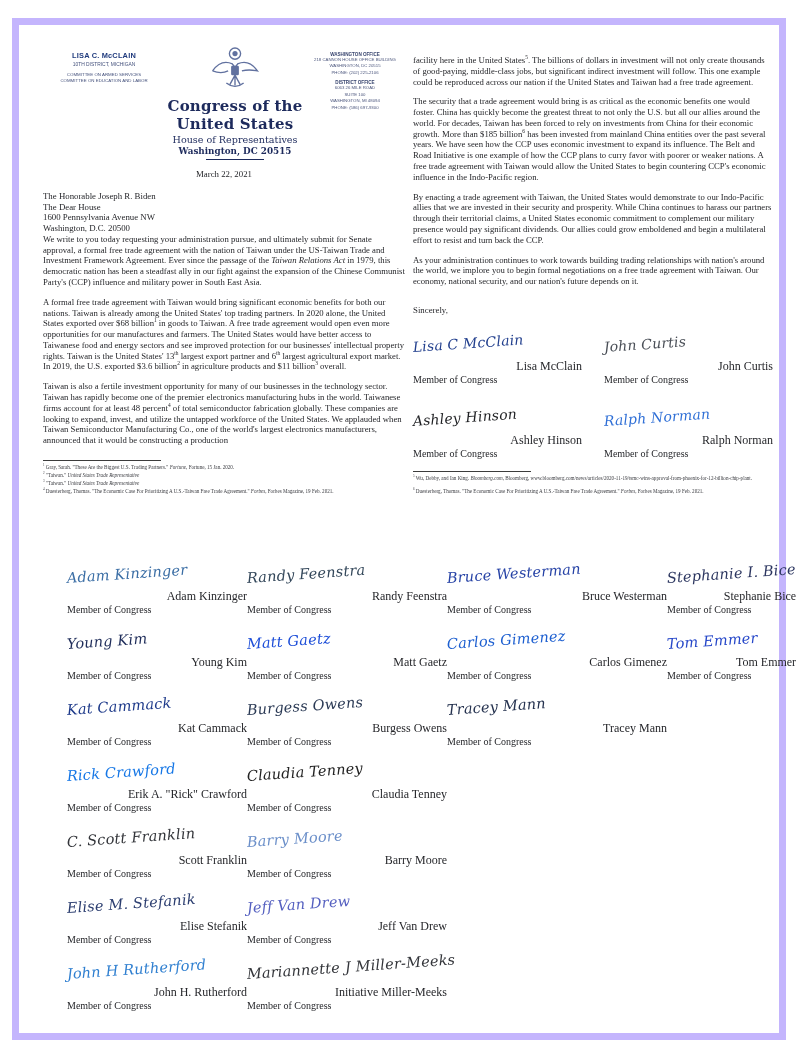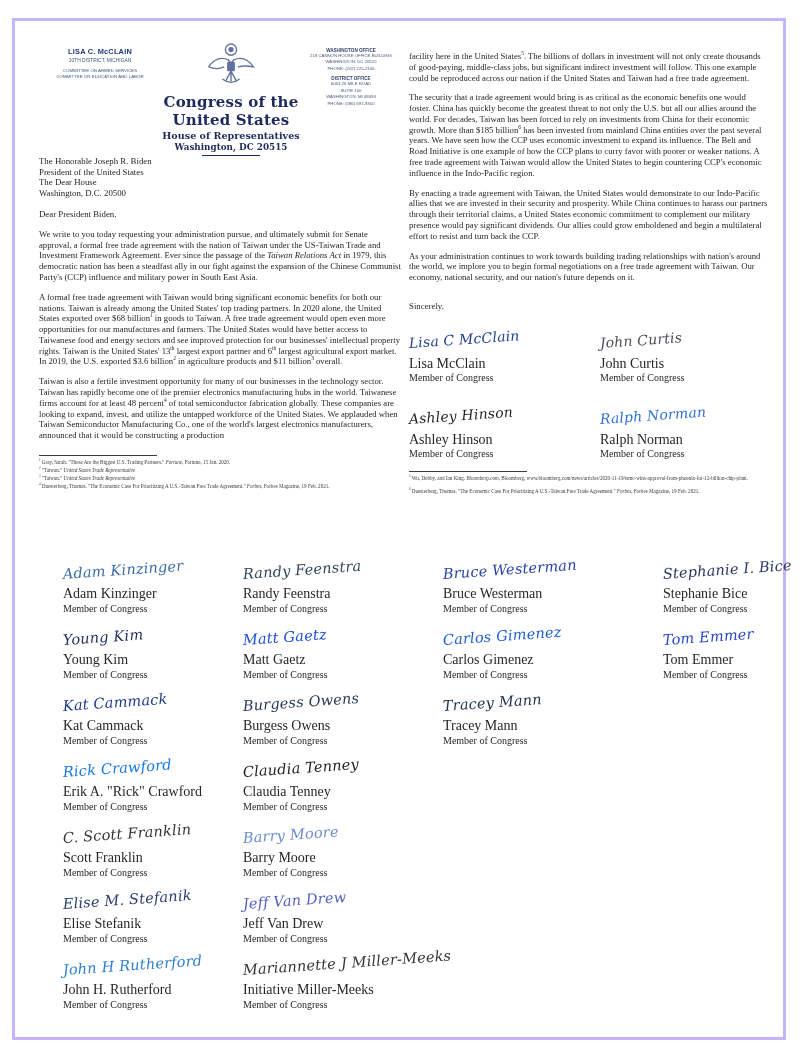--- a/index.html
+++ b/index.html
@@ -3,40 +3,40 @@
 <meta charset="utf-8">
 <style>
   html,body{margin:0;padding:0;}
   body{
     width:800px;height:1052px;background:#ffffff;position:relative;
     font-family:"Liberation Serif", serif;color:#26272b;
     -webkit-font-smoothing:antialiased;
   }
   .sheet{
     position:absolute;left:12px;top:18px;width:774px;height:1022px;
-    background:#ffffff;border:3px solid #c4b5fd;box-sizing:border-box;
+    background:#ffffff;border:7px solid #c4b5fd;box-sizing:border-box;
   }
   
   .page1{position:absolute;left:24px;top:18px;width:362px;}
   .page2{position:absolute;left:394px;top:30px;width:360px;}
 
   
   .letterhead{display:flex;align-items:flex-start;}
   .lh-left{width:122px;padding-top:8px;font-family:"Liberation Sans",sans-serif;text-align:center;}
   .lh-name{font-size:7.4px;font-weight:700;color:#1f3a7d;letter-spacing:.2px;}
   .lh-district{font-size:4.9px;color:#44517c;margin-top:1.5px;}
   .lh-committees{margin-top:5px;}
   .lh-committee{font-size:4.4px;color:#44517c;line-height:1.5;}
   .lh-center{flex:1;text-align:center;}
   .lh-right{width:100px;padding-top:5px;font-family:"Liberation Sans",sans-serif;text-align:center;}
   .lh-office-title{font-size:4.6px;font-weight:700;color:#37446e;margin-top:4px;}
   .lh-office-line{font-size:4.3px;color:#4a557c;line-height:1.5;}
   .seal{display:block;margin:2px auto 0 auto;}
   .lh-congress{font-size:15px;font-weight:700;color:#1d2a5c;font-family:"DejaVu Serif",serif;margin-top:2px;letter-spacing:.2px;}
-  .lh-chamber{font-size:9.6px;font-weight:700;color:#1d2a5c;font-family:"DejaVu Serif",serif;margin-top:1px;}
+  .lh-chamber{font-size:9.6px;font-weight:400;color:#1d2a5c;font-family:"DejaVu Serif",serif;margin-top:1px;}
   .lh-city{font-size:8.8px;font-weight:700;color:#1d2a5c;font-family:"DejaVu Serif",serif;margin-top:1px;}
   .lh-rule{width:58px;border:0;border-top:1.5px solid #1d2a5c;margin:3px auto 0 auto;}
 
   
   .date{text-align:center;font-size:8.8px;margin:9px 0 12px 0;}
   .recipient div{font-size:8.8px;line-height:1.22;}
   .salutation{font-size:8.8px;margin:10px 0;}
   .para{font-size:8.7px;line-height:1.24;margin:0 0 9px 0;text-align:left;}
   sup{font-size:.62em;line-height:0;}
   .closing{font-size:8.8px;margin:18px 0 10px 0;}
@@ -47,21 +47,21 @@
   .fn{font-size:5.1px;color:#3a3b40;line-height:1.4;padding-left:26px;text-indent:-26px;margin-bottom:1px;}
   .page2 .footnotes{margin-top:10px;}
   .page2 .fn{margin-bottom:6px;}
 
   
   .sig{
     font-family:"DejaVu Serif",serif;font-style:italic;
     transform:rotate(-4deg);transform-origin:left 70%;
     white-space:nowrap;letter-spacing:.2px;
   }
-  .signer .s-name{font-size:14px;line-height:1.25;color:#26272b;}
+  .signer .s-name{font-size:12px;line-height:1.25;color:#26272b;text-align:right;}
   .signer .s-title{font-size:10px;line-height:1.25;color:#26272b;}
 
   .p2-signers{display:grid;grid-template-columns:1fr 1fr;column-gap:22px;row-gap:16px;margin-top:14px;}
   .p2-signers .sig{font-size:14px;height:26px;display:flex;align-items:flex-end;padding-bottom:4px;}
   .p2-signers .signer{min-height:58px;}
 
   .sig-grid{position:absolute;left:48px;top:536px;width:716px;display:grid;
     grid-template-columns:180px 200px 220px 1fr;column-gap:0;}
   .sig-col{display:flex;flex-direction:column;}
   .sig-grid .signer{height:66px;}
@@ -109,29 +109,29 @@
         <div class="lh-office-title">DISTRICT OFFICE</div>
         <div id="do-lines">
             <div class="lh-office-line">6063 26 MILE ROAD</div>
             <div class="lh-office-line">SUITE 100</div>
             <div class="lh-office-line">WASHINGTON, MI 48094</div>
             <div class="lh-office-line">PHONE: (586) 697-9300</div>
           </div>
       </div>
     </header>
 
+    <div class="date">March 22, 2021</div>
 
     <div class="recipient" id="recipient">
         <div class="r-line">The Honorable Joseph R. Biden</div>
-        <div class="r-line">President of the United States</div>
         <div class="r-line">The Dear House</div>
+        <div class="r-line">1600 Pennsylvania Avenue NW</div>
         <div class="r-line">Washington, D.C. 20500</div>
       </div>
 
-    <div class="salutation">Dear President Biden,</div>
 
     <div id="page1-paras">
         <p class="para">We write to you today requesting your administration pursue, and ultimately submit for Senate approval, a formal free trade agreement with the nation of Taiwan under the US-Taiwan Trade and Investment Framework Agreement. Ever since the passage of the <i>Taiwan Relations Act</i> in 1979, this democratic nation has been a steadfast ally in our fight against the expansion of the Chinese Communist Party's (CCP) influence and military power in South East Asia.</p>
         <p class="para">A formal free trade agreement with Taiwan would bring significant economic benefits for both our nations. Taiwan is already among the United States' top trading partners. In 2020 alone, the United States exported over $68 billion<sup>1</sup> in goods to Taiwan. A free trade agreement would open even more opportunities for our manufactures and farmers. The United States would have better access to Taiwanese food and energy sectors and see improved protection for our businesses' intellectual property rights. Taiwan is the United States' 13<sup>th</sup> largest export partner and 6<sup>th</sup> largest agricultural export market. In 2019, the U.S. exported $3.6 billion<sup>2</sup> in agriculture products and $11 billion<sup>3</sup> overall.</p>
         <p class="para">Taiwan is also a fertile investment opportunity for many of our businesses in the technology sector. Taiwan has rapidly become one of the premier electronics manufacturing hubs in the world. Taiwanese firms account for at least 48 percent<sup>4</sup> of total semiconductor fabrication globally. These companies are looking to expand, invest, and utilize the untapped workforce of the United States. We applauded when Taiwan Semiconductor Manufacturing Co., one of the world's largest electronics manufacturers, announced that it would be constructing a production</p>
       </div>
 
     <div class="footnotes">
       <hr class="fn-rule">
       <div id="page1-fns">

